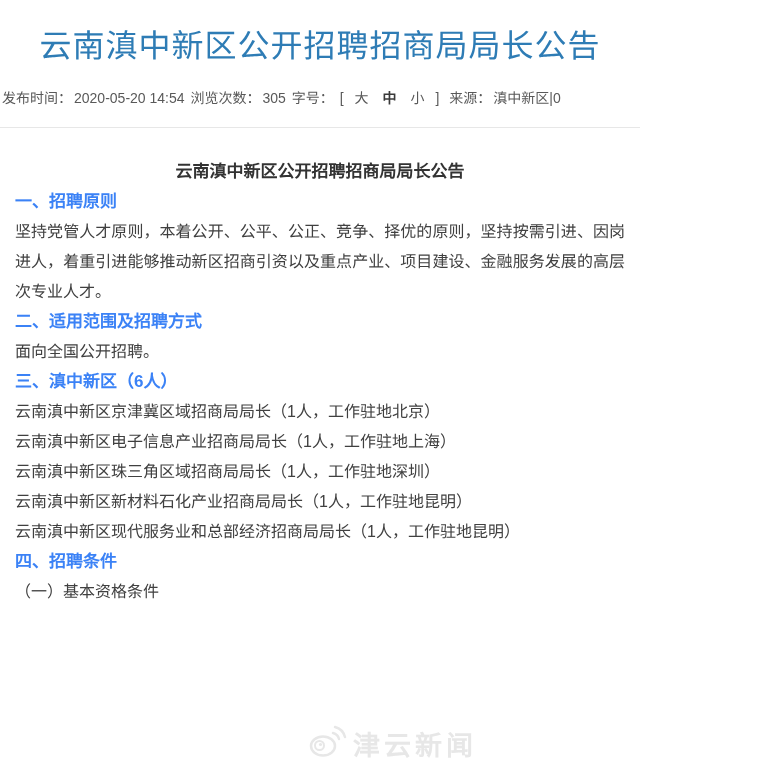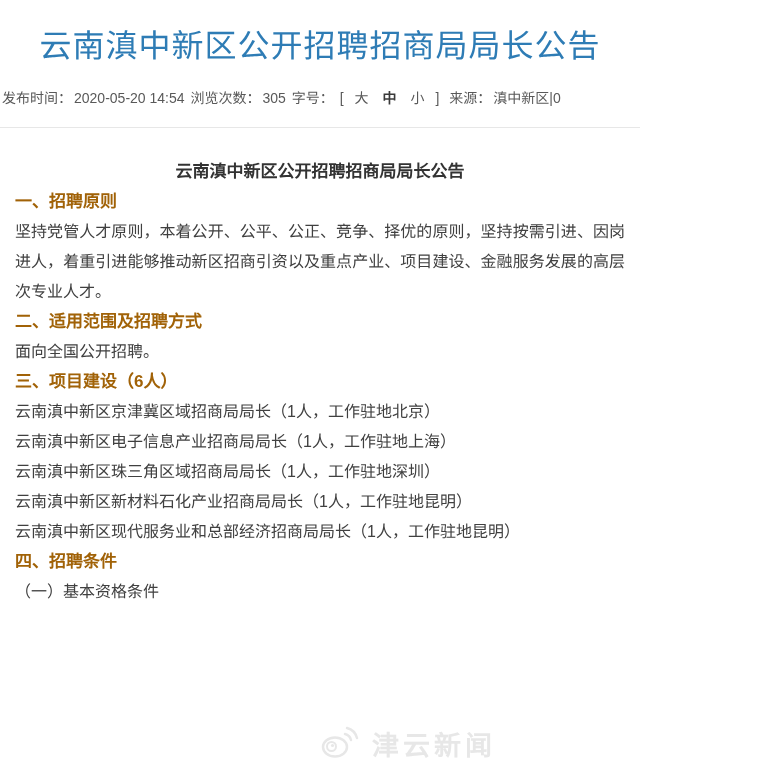--- a/index.html
+++ b/index.html
@@ -64,30 +64,30 @@
   .article p {
     font-size: 16px;
     line-height: 30px;
     color: #404040;
     text-align: justify;
   }
   .article h3 {
     font-size: 17px;
     line-height: 30px;
     font-weight: 700;
-    color: #a16207;
+    color: #3b82f6;
   }
   
   .watermark {
     position: absolute;
-    left: 320px;
+    left: 308px;
     top: 724px;
     display: flex;
-    align-items: flex-end;
-    gap: 12px;
+    align-items: flex-start;
+    gap: 5px;
     pointer-events: none;
     opacity: 0.85;
   }
   .watermark-text {
     font-size: 27px;
     font-weight: 700;
     letter-spacing: 4px;
     color: #e3e3e3;
   }
 </style>
@@ -112,21 +112,21 @@
   <main class="article">
     <h2 class="article-title">云南滇中新区公开招聘招商局局长公告</h2>
 
 
     <h3>一、招聘原则</h3>
     <p>坚持党管人才原则，本着公开、公平、公正、竞争、择优的原则，坚持按需引进、因岗进人，着重引进能够推动新区招商引资以及重点产业、项目建设、金融服务发展的高层次专业人才。</p>
 
     <h3>二、适用范围及招聘方式</h3>
     <p>面向全国公开招聘。</p>
 
-    <h3>三、项目建设（6人）</h3>
+    <h3>三、滇中新区（6人）</h3>
     <p>云南滇中新区京津冀区域招商局局长（1人，工作驻地北京）</p>
     <p>云南滇中新区电子信息产业招商局局长（1人，工作驻地上海）</p>
     <p>云南滇中新区珠三角区域招商局局长（1人，工作驻地深圳）</p>
     <p>云南滇中新区新材料石化产业招商局局长（1人，工作驻地昆明）</p>
     <p>云南滇中新区现代服务业和总部经济招商局局长（1人，工作驻地昆明）</p>
 
     <h3>四、招聘条件</h3>
     <p>（一）基本资格条件</p>
   </main>
 

